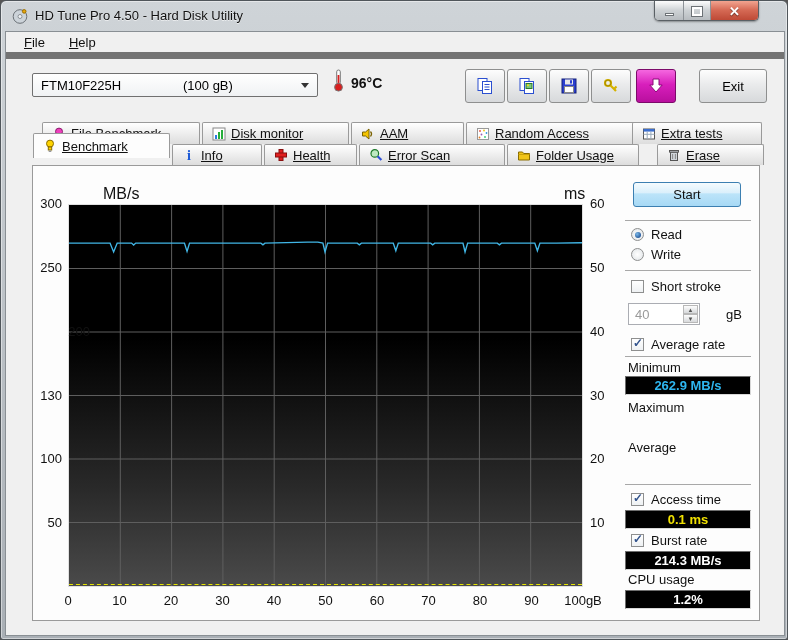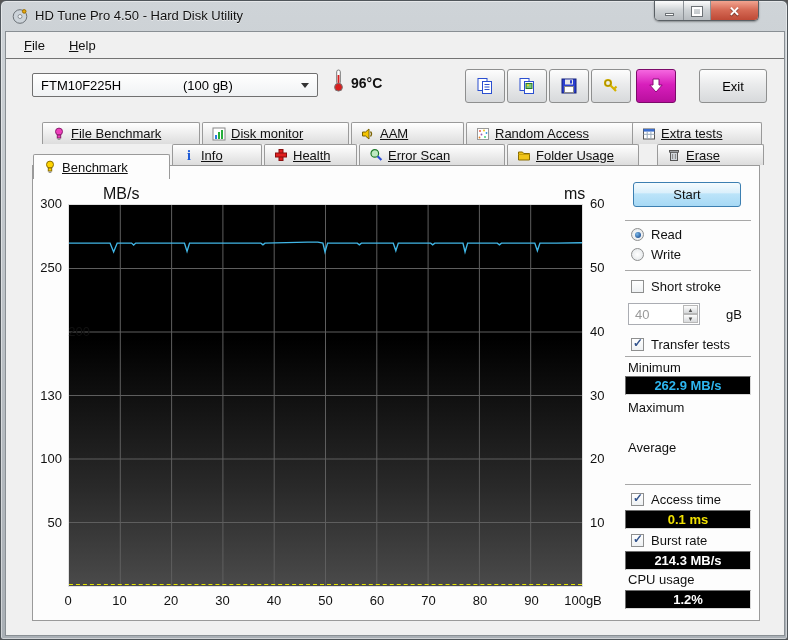--- a/index.html
+++ b/index.html
@@ -19,21 +19,21 @@
   .cap-btn.max{width:27px;}
   .cap-btn.close{width:47px;background:linear-gradient(#f2a490,#d66a55 45%,#bb4633);border-right:none;}
   .glyph-min{width:9px;height:3px;background:#fff;border:1px solid #6d7276;margin-top:6px;}
   .glyph-max{width:10px;height:9px;border:2px solid #fff;outline:1px solid #6d7276;background:transparent;}
   .glyph-x{color:#fff;font-size:13px;font-weight:bold;text-shadow:0 1px 1px rgba(0,0,0,.5);}
   
   .content{position:absolute;left:4px;top:30px;width:780px;height:605px;background:#f0f0f0;
     border:1px solid #898f94;}
   
   .menubar{position:absolute;left:0;top:0;width:100%;height:27px;background:#f0f0f0;
-    border-bottom:1px solid #737373;display:flex;align-items:center;padding-left:8px;gap:4px;}
+    border-bottom:7px solid #737373;display:flex;align-items:center;padding-left:8px;gap:4px;}
   .menu-item{font-size:13px;color:#111;padding:3px 10px;}
   .menu-item::first-letter{text-decoration:underline;}
   
   .combo{position:absolute;left:26px;top:41px;width:286px;height:24px;background:linear-gradient(#fff,#f0f2f4);
     border:1px solid #707070;border-radius:2px;font-size:13px;display:flex;align-items:center;padding:0 8px;}
   .combo .cap{position:absolute;left:150px;}
   .combo-arrow{position:absolute;right:8px;top:9px;width:0;height:0;border-left:4px solid transparent;
     border-right:4px solid transparent;border-top:5px solid #333;}
   .thermo{position:absolute;left:326px;top:36px;width:13px;height:24px;}
   .temp-text{position:absolute;left:345px;top:43px;font-size:14px;font-weight:bold;color:#111;}
@@ -41,21 +41,21 @@
     background:linear-gradient(#fdfdfd,#eaebec 45%,#d7d9db);display:flex;align-items:center;justify-content:center;}
   .tool-btn.magenta{background:linear-gradient(#f567e0,#d81fbc 45%,#b90f9e);border-color:#7c0a6a;}
   .exit-btn{position:absolute;left:693px;top:37px;width:68px;height:34px;border:1px solid #8e8f8f;border-radius:3px;
     background:linear-gradient(#fdfdfd,#eaebec 45%,#d7d9db);font-size:13px;display:flex;align-items:center;justify-content:center;}
   
   .tab{position:absolute;display:flex;align-items:center;gap:5px;padding-left:9px;font-size:13px;color:#111;
     background:linear-gradient(#ffffff,#ececec 55%,#dddddd);border:1px solid #9a9a9a;border-bottom:none;
     border-radius:2px 2px 0 0;text-decoration:underline;}
   .tab.row1{top:90px;height:22px;}
   .tab.row2{top:112px;height:21px;}
-  .tab.active{top:122px;height:25px;background:#fdfdfd;z-index:5;}
+  .tab.active{top:101px;height:25px;background:#fdfdfd;z-index:5;}
   .tab .ticon{width:14px;height:14px;flex:0 0 14px;}
   
   .page{position:absolute;left:26px;top:133px;width:728px;height:456px;background:#fdfdfd;
     border:1px solid #9a9a9a;z-index:2;}
   
   .plot{position:absolute;left:35px;top:38px;width:515px;height:383px;
     background:linear-gradient(180deg,#000 0%,#000 35%,#2a2a2a 75%,#4a4a4a 100%);
     border:1px solid #e0e0e0;}
   .axis-label{position:absolute;font-size:16px;color:#111;}
   .tick{position:absolute;font-size:13px;color:#111;}
@@ -336,21 +336,21 @@
         <span>40</span>
         <div class="spin-arrows">
           <div class="spin-up">▲</div>
           <div class="spin-down">▼</div>
         </div>
       </div>
       <span class="unit-label" style="left:693px;top:141px;">gB</span>
 
       <div class="ctl-row" style="top:171px">
         <div class="checkbox checked"></div>
-        <span>Transfer tests</span>
+        <span>Average rate</span>
       </div>
       <div class="sep" style="top:190px"></div>
 
       <div class="field-label" style="top:194px">Minimum</div>
       <div class="value-box val-cyan" style="top:210px">262.9 MB/s</div>
       <div class="field-label" style="top:234px">Maximum</div>
       <div class="field-label" style="top:274px">Average</div>
       <div class="sep" style="top:318px"></div>
 
       <div class="ctl-row" style="top:326px">

